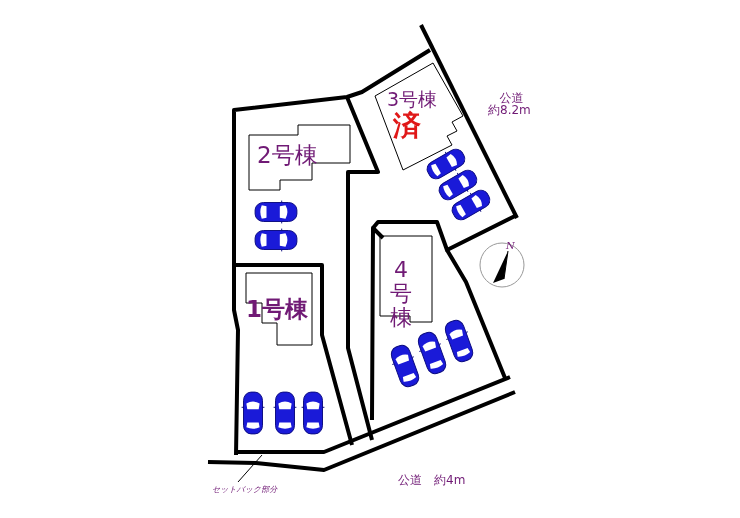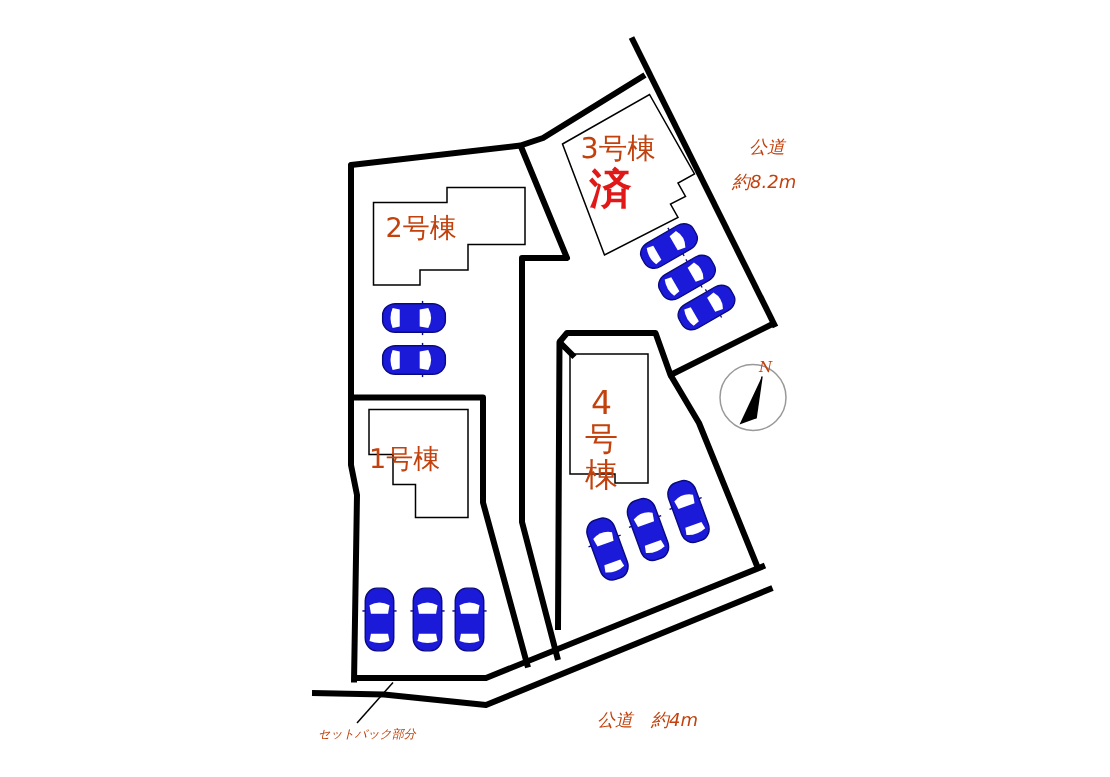--- a/index.html
+++ b/index.html
@@ -1,21 +1,21 @@
 <!DOCTYPE html>
 <html><head>
 <meta charset="utf-8">
 <style>
   html, body { margin:0; padding:0; background:#ffffff; }
   body { width:740px; height:518px; position:relative; overflow:hidden; font-family:"DejaVu Sans","Liberation Sans",sans-serif; }
   svg.plan { position:absolute; left:0; top:0; }
-  .lbl { position:absolute; color:#c2410c; white-space:nowrap; line-height:1; }
-  .bldg-label { font-size:18px; font-weight:normal; }
+  .lbl { position:absolute; color:#701a75; white-space:nowrap; line-height:1; }
+  .bldg-label { font-size:23px; font-weight:normal; }
   .sold { color:#e01818; font-size:28px; font-weight:bold; }
-  .road { font-size:12px;font-style:italic; }
+  .road { font-size:12px; }
   .setback { font-size:8px;font-style:italic; }
   .vert { writing-mode:horizontal-tb; text-align:center; font-size:22px; line-height:24px; }
 </style>
 </head>
 <body>
 
 <svg class="plan" width="740" height="518" viewBox="0 0 740 518" xmlns="http://www.w3.org/2000/svg">
   <defs>
     <g id="car">
 
@@ -81,30 +81,30 @@
   <g transform="translate(502,265)">
     <circle r="22" fill="#fff" stroke="#999" stroke-width="1"></circle>
     <polygon points="6,-14 -9,18 2,14" fill="#000"></polygon>
     <line x1="6" y1="-14" x2="2" y2="14" stroke="#000" stroke-width="1"></line>
   </g>
 </svg>
 
 <div class="lbl bldg-label" style="left:387px; top:90px; font-size:19px;">3号棟</div>
 <div class="lbl sold" style="left:393px; top:112px;">済</div>
 <div class="lbl bldg-label" style="left:257px; top:144px;">2号棟</div>
-<div class="lbl bldg-label" style="left:246px; top:298px;">1号棟</div>
+<div class="lbl bldg-label" style="left:246px; top:298px;font-weight:bold;">1号棟</div>
 
 <div class="lbl vert" style="left:390px; top:258px;">
   <div>4</div>
   <div>号</div>
   <div>棟</div>
 </div>
 
 <div class="lbl road" style="left:488px; top:92px; text-align:center;">
   <div style="margin-left:4px;">公道</div>
-  <div style="margin-top:11px;">約8.2m</div>
+  <div style="margin-top:0;">約8.2m</div>
 </div>
 
 <div class="lbl road" style="left:398px; top:474px;">公道　約4m</div>
 
 <div class="lbl setback" style="left:212px; top:486px;">セットバック部分</div>
 
 <div class="lbl" style="left:506px; top:241px; font-size:10px; font-style:italic; font-family:'DejaVu Serif',serif;">N</div>
 
 </body></html>

